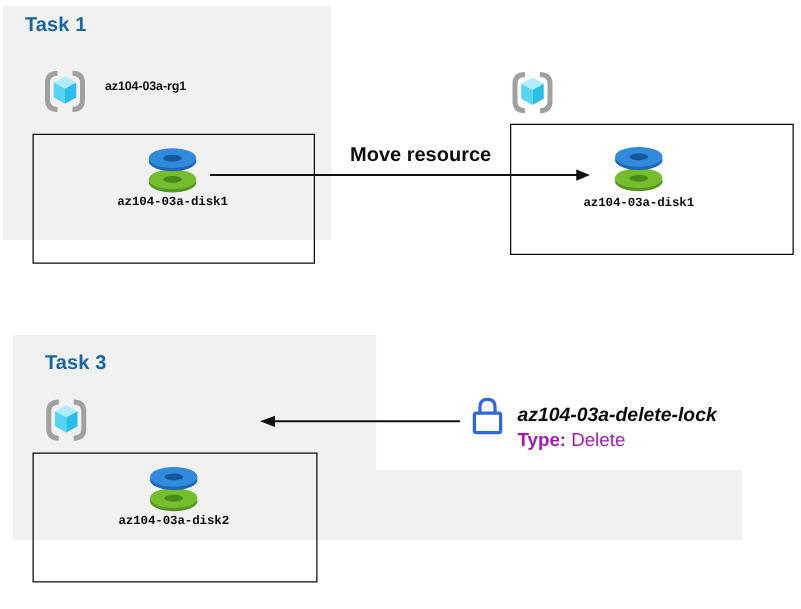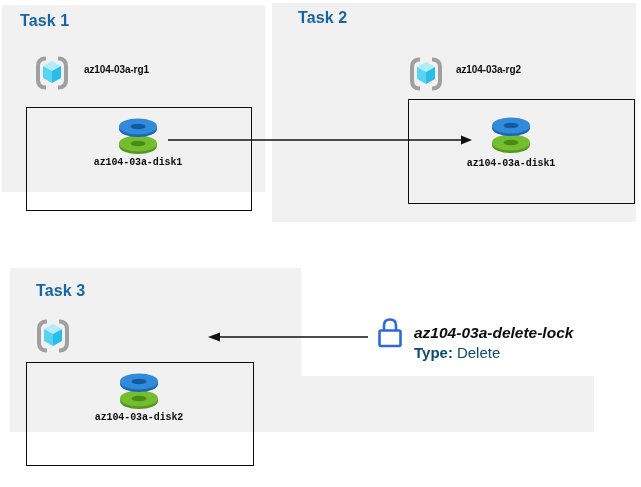--- a/index.html
+++ b/index.html
@@ -19,21 +19,21 @@
   .iconwrap{position:absolute;line-height:0;}
   .move-label{
     position:absolute;font-weight:bold;font-size:16px;color:#0d0d0d;white-space:nowrap;
   }
   .lock-backdrop{position:absolute;background:#ffffff;}
   .white-area{position:absolute;background:#ffffff;}
   .lock-name{
     position:absolute;font-weight:bold;font-size:15.5px;color:#0d0d0d;white-space:nowrap;font-style:italic;
   }
   .lock-type{
-    position:absolute;font-size:15px;color:#0c4a6e;white-space:nowrap;text-align:center;
+    position:absolute;font-size:15px;color:#a21caf;white-space:nowrap;text-align:center;
   }
   .lock-type .t-label{font-weight:bold;}
   .lock-type .t-value{margin-left:4px;font-weight:normal;}
   svg{display:block;}
 </style>
 </head>
 <body>
 
 <div class="canvas">
 
@@ -58,48 +58,45 @@
       <ellipse cx="26" cy="30" rx="19" ry="8" fill="#55961e"></ellipse>
       <ellipse cx="26" cy="27.5" rx="19" ry="8" fill="#73bd2f"></ellipse>
       <ellipse cx="26" cy="27.5" rx="7.5" ry="2.8" fill="#4a8a16"></ellipse>
       <ellipse cx="26" cy="13" rx="19" ry="8" fill="#1a66b8"></ellipse>
       <ellipse cx="26" cy="10.5" rx="19" ry="8" fill="#318bda"></ellipse>
       <ellipse cx="26" cy="10.5" rx="7.5" ry="2.8" fill="#14589e"></ellipse>
     </svg>
   </div>
   <div class="res-name centered" style="left:138px;top:157px;">az104-03a-disk1</div>
 
-  <div class="panel" style="left:272px;top:3px;width:364px;height:219px;">
-    <div class="task-title" style="left:26px;top:6px;">Task 2</div>
-  </div>
 
   <div class="iconwrap" style="left:406px;top:54px;">
     <svg width="40" height="40" viewBox="0 0 40 40">
       <path d="M14 5.5 Q6 5.5 6 13 L6 27 Q6 34.5 14 34.5" stroke="#a0a0a0" stroke-width="4" fill="none"></path>
       <path d="M26 5.5 Q34 5.5 34 13 L34 27 Q34 34.5 26 34.5" stroke="#a0a0a0" stroke-width="4" fill="none"></path>
       <polygon points="20,8 29,13 20,18 11,13" fill="#aeedf9"></polygon>
       <polygon points="11,13 20,18 20,30 11,25" fill="#58d4f2"></polygon>
       <polygon points="29,13 20,18 20,30 29,25" fill="#29bee9"></polygon>
     </svg>
   </div>
-  <div class="res-name" style="left:456px;top:64px;">az104-03a-rg2</div>
 
   <div class="res-box" style="left:408px;top:99px;width:225px;height:103px;"></div>
   <div class="iconwrap" style="left:485px;top:115px;">
     <svg width="52" height="40" viewBox="0 0 52 40">
       <ellipse cx="26" cy="30" rx="19" ry="8" fill="#55961e"></ellipse>
       <ellipse cx="26" cy="27.5" rx="19" ry="8" fill="#73bd2f"></ellipse>
       <ellipse cx="26" cy="27.5" rx="7.5" ry="2.8" fill="#4a8a16"></ellipse>
       <ellipse cx="26" cy="13" rx="19" ry="8" fill="#1a66b8"></ellipse>
       <ellipse cx="26" cy="10.5" rx="19" ry="8" fill="#318bda"></ellipse>
       <ellipse cx="26" cy="10.5" rx="7.5" ry="2.8" fill="#14589e"></ellipse>
     </svg>
   </div>
   <div class="res-name centered" style="left:511px;top:158px;">az104-03a-disk1</div>
 
+  <div class="move-label" style="left:280px;top:116px;">Move resource</div>
   <div class="iconwrap" style="left:168px;top:133px;">
     <svg width="306" height="14" viewBox="0 0 306 14">
       <line x1="0" y1="7" x2="294" y2="7" stroke="#111111" stroke-width="1.6"></line>
       <polygon points="293,2.5 304,7 293,11.5" fill="#111111"></polygon>
     </svg>
   </div>
 
   <div class="panel" style="left:10px;top:268px;width:584px;height:164px;">
     <div class="task-title" style="left:26px;top:14px;">Task 3</div>
   </div>

